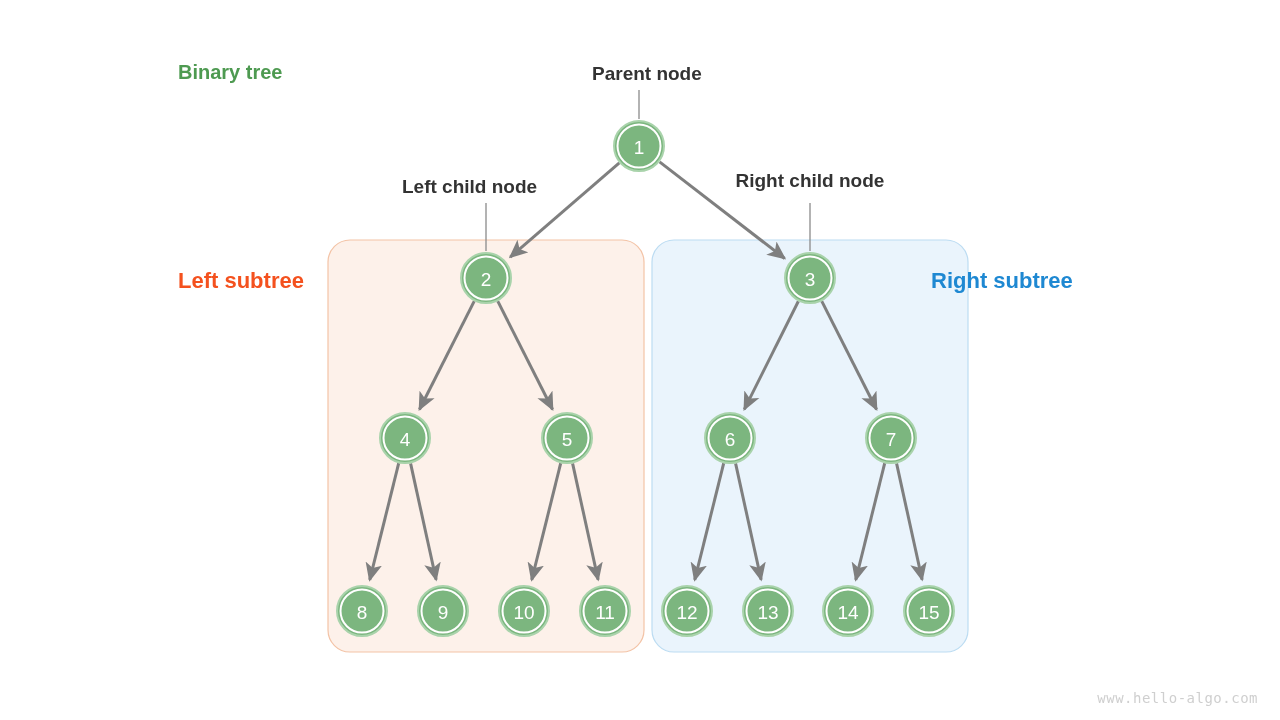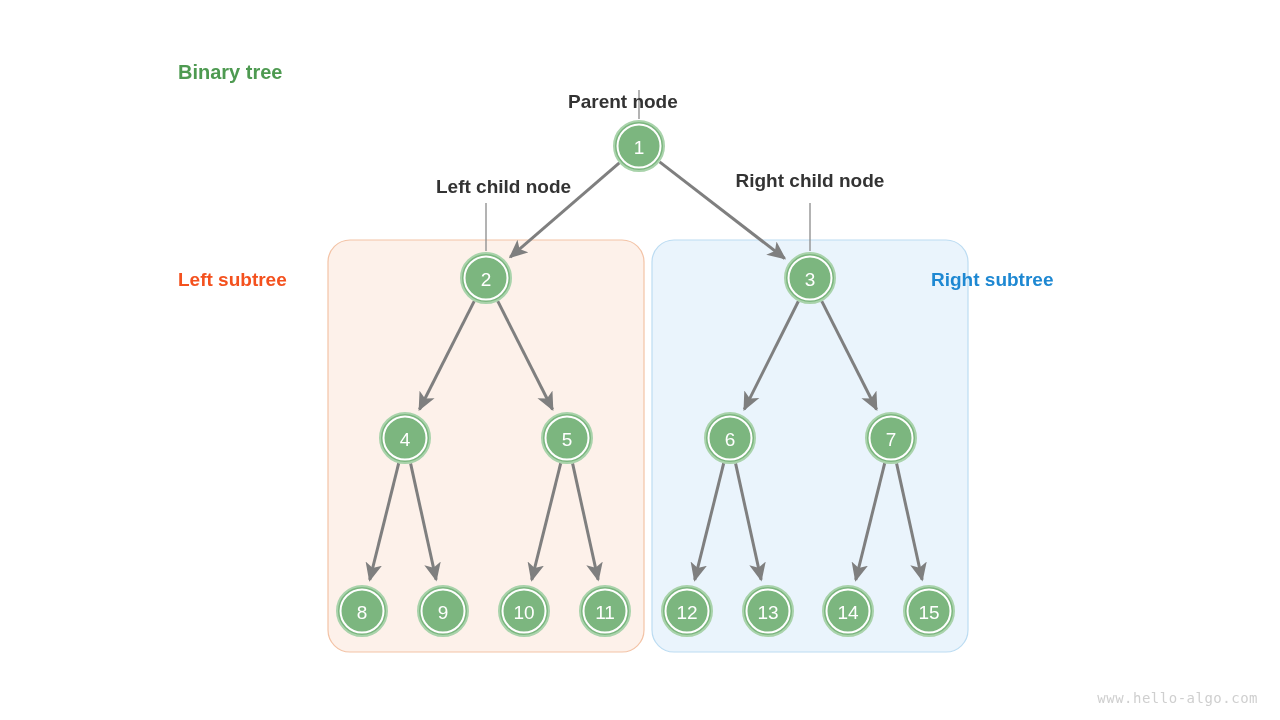--- a/index.html
+++ b/index.html
@@ -34,21 +34,21 @@
   }
   .title-label {
     font-size: 20px;
     color: #4e9a51;
   }
   .anno-label {
     font-size: 19px;
     color: #333333;
   }
   .subtree-label {
-    font-size: 19px;
+    font-size: 22px;
   }
   .node-text {
     font-size: 19px;
     fill: #ffffff;
     font-family: "Liberation Sans", sans-serif;
     text-anchor: middle;
     dominant-baseline: central;
   }
   .watermark {
     position: absolute;
@@ -172,23 +172,23 @@
         <g>
           <circle cx="929" cy="611" r="25" fill="#7cb67f" stroke="#a9d3ab" stroke-width="2"></circle>
           <circle cx="929" cy="611" r="21.5" fill="#7cb67f" stroke="#ffffff" stroke-width="2"></circle>
           <text x="929" y="612" class="node-text" fill="#ffffff">15</text>
         </g>
       </g>
   </svg>
 
   <div class="label-text title-label" style="left: 178px; top: 62px; color: rgb(78, 154, 81);">Binary tree</div>
 
-  <div class="label-text anno-label" id="anno-parent" style="top: 64px; left: 568px; margin-top: 28px;">Parent node</div>
+  <div class="label-text anno-label" id="anno-parent" style="top: 64px; left: 592px;">Parent node</div>
 
-  <div class="label-text anno-label" id="anno-left-child" style="top: 177px; left: 436px;">Left child node</div>
+  <div class="label-text anno-label" id="anno-left-child" style="top: 177px; left: 402px;">Left child node</div>
 
   <div class="label-text anno-label" id="anno-right-child" style="top: 171px; left: 735.5px;">Right child node</div>
 
   <div class="label-text subtree-label" id="label-left-subtree" style="left: 178px; top: 270px; color: rgb(244, 81, 30);">Left subtree</div>
 
   <div class="label-text subtree-label" id="label-right-subtree" style="left: 931px; top: 270px; color: rgb(30, 136, 210);">Right subtree</div>
 
   <div class="watermark" style="color: rgb(207, 207, 207);">www.hello-algo.com</div>
 
 </div>

